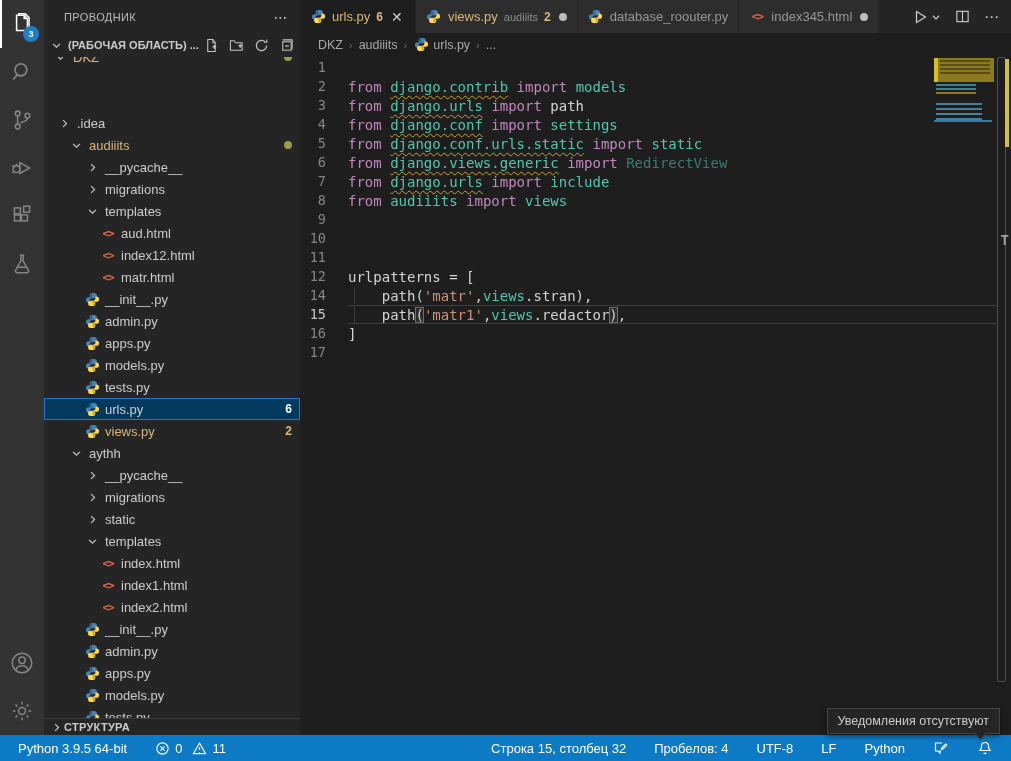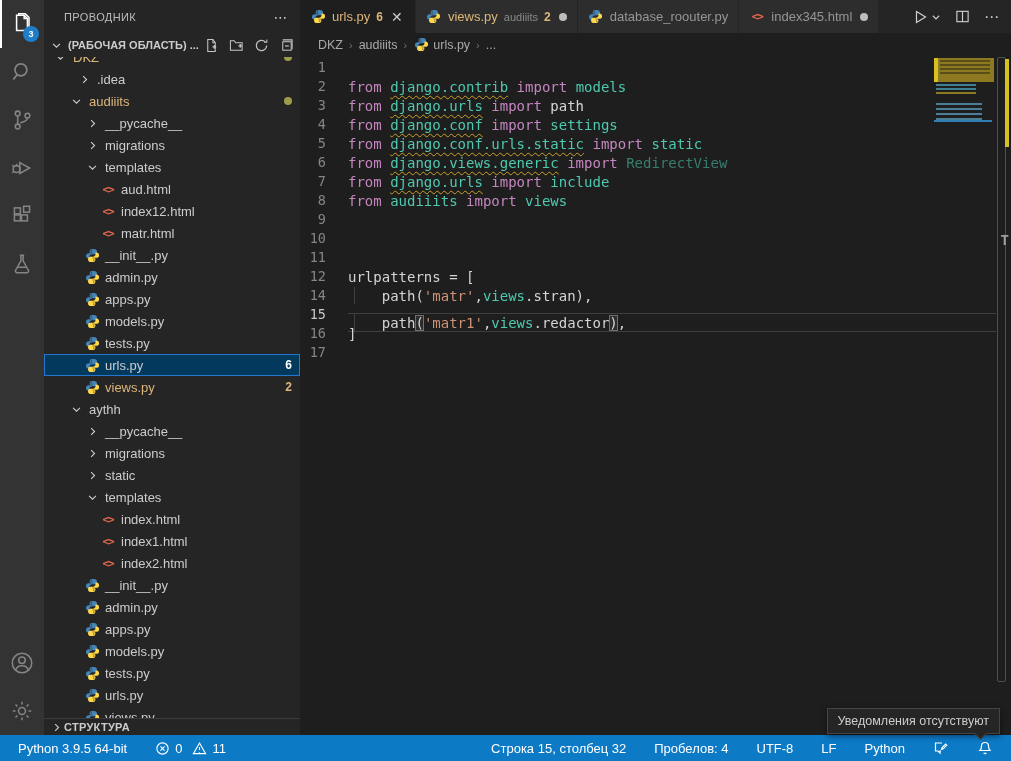--- a/index.html
+++ b/index.html
@@ -59,21 +59,21 @@
   .breadcrumbs { height:23px; display:flex; align-items:center; font-size:12.5px; color:#a9a9a9; padding-left:18px; gap:3px; flex:none; }
   .breadcrumbs .bsep { color:#6e6e6e; font-size:11px; margin:0 3px; }
   .breadcrumbs .bitem { cursor:pointer; display:flex; align-items:center; gap:4px; }
 
   .editor { flex:1; position:relative; overflow:hidden; font-family:"DejaVu Sans Mono","Liberation Mono",monospace; font-size:14px; }
   .code { position:absolute; left:0; top:2px; right:15px; }
   .cl { display:flex; height:19px; line-height:19px; white-space:pre; }
   .ln { width:48px; flex:none; text-align:right; padding-right:22px; color:#858585; font-size:13.5px; }
   .cl.current .ln { color:#c6c6c6; }
   .lcw { flex:1; position:relative; height:19px; border-top:1px solid transparent; border-bottom:1px solid transparent; }
-  .cl.current .lcw { border-color:#3f3f3f;margin-top:8px; }
+  .cl.current .lcw { border-color:#3f3f3f; }
   .guide { position:absolute; left:6px; top:0; bottom:0; width:1px; background:#404040; }
   .tk { color:#d4d4d4; }
   .tk.kw { color:#c586c0; }
   .tk.tl { color:#4ec9b0; }
   .tk.dim { color:#4ec9b0; opacity:.55; }
   .tk.mod { color:#4ec9b0; text-decoration:underline; text-decoration-style:wavy; text-decoration-color:#c9a227;
     text-decoration-thickness:1px; text-underline-offset:3px; }
   .tk.str { color:#ce9178; }
   .tk.br { color:#d4d4d4; outline:1px solid #707070; outline-offset:-1px; background:rgba(110,110,110,.18); }
 
@@ -232,21 +232,21 @@
       <div class="tree" id="tree">
           <div class="trow partial" style="padding-left: 8px;">
             <span class="twist">
               <svg width="11" height="11" viewBox="0 0 16 16" fill="none" stroke="currentColor" stroke-width="1.6">
                 <path d="M3 5.5l5 5 5-5"></path>
               </svg>
             </span>
             <span class="tlbl gold">DKZ</span>
             <span class="tdot"></span>
           </div>
-          <div class="trow" style="padding-left: 32px;">
+          <div class="trow" style="padding-left: 12px; margin-top: 44px;">
             <span class="twist">
               <svg width="11" height="11" viewBox="0 0 16 16" fill="none" stroke="currentColor" stroke-width="1.6">
                 <path d="M6 3l5 5-5 5"></path>
               </svg>
             </span>
             <span class="tlbl">.idea</span>
           </div>
           <div class="trow" style="padding-left: 24px;">
             <span class="twist">
               <svg width="11" height="11" viewBox="0 0 16 16" fill="none" stroke="currentColor" stroke-width="1.6">

